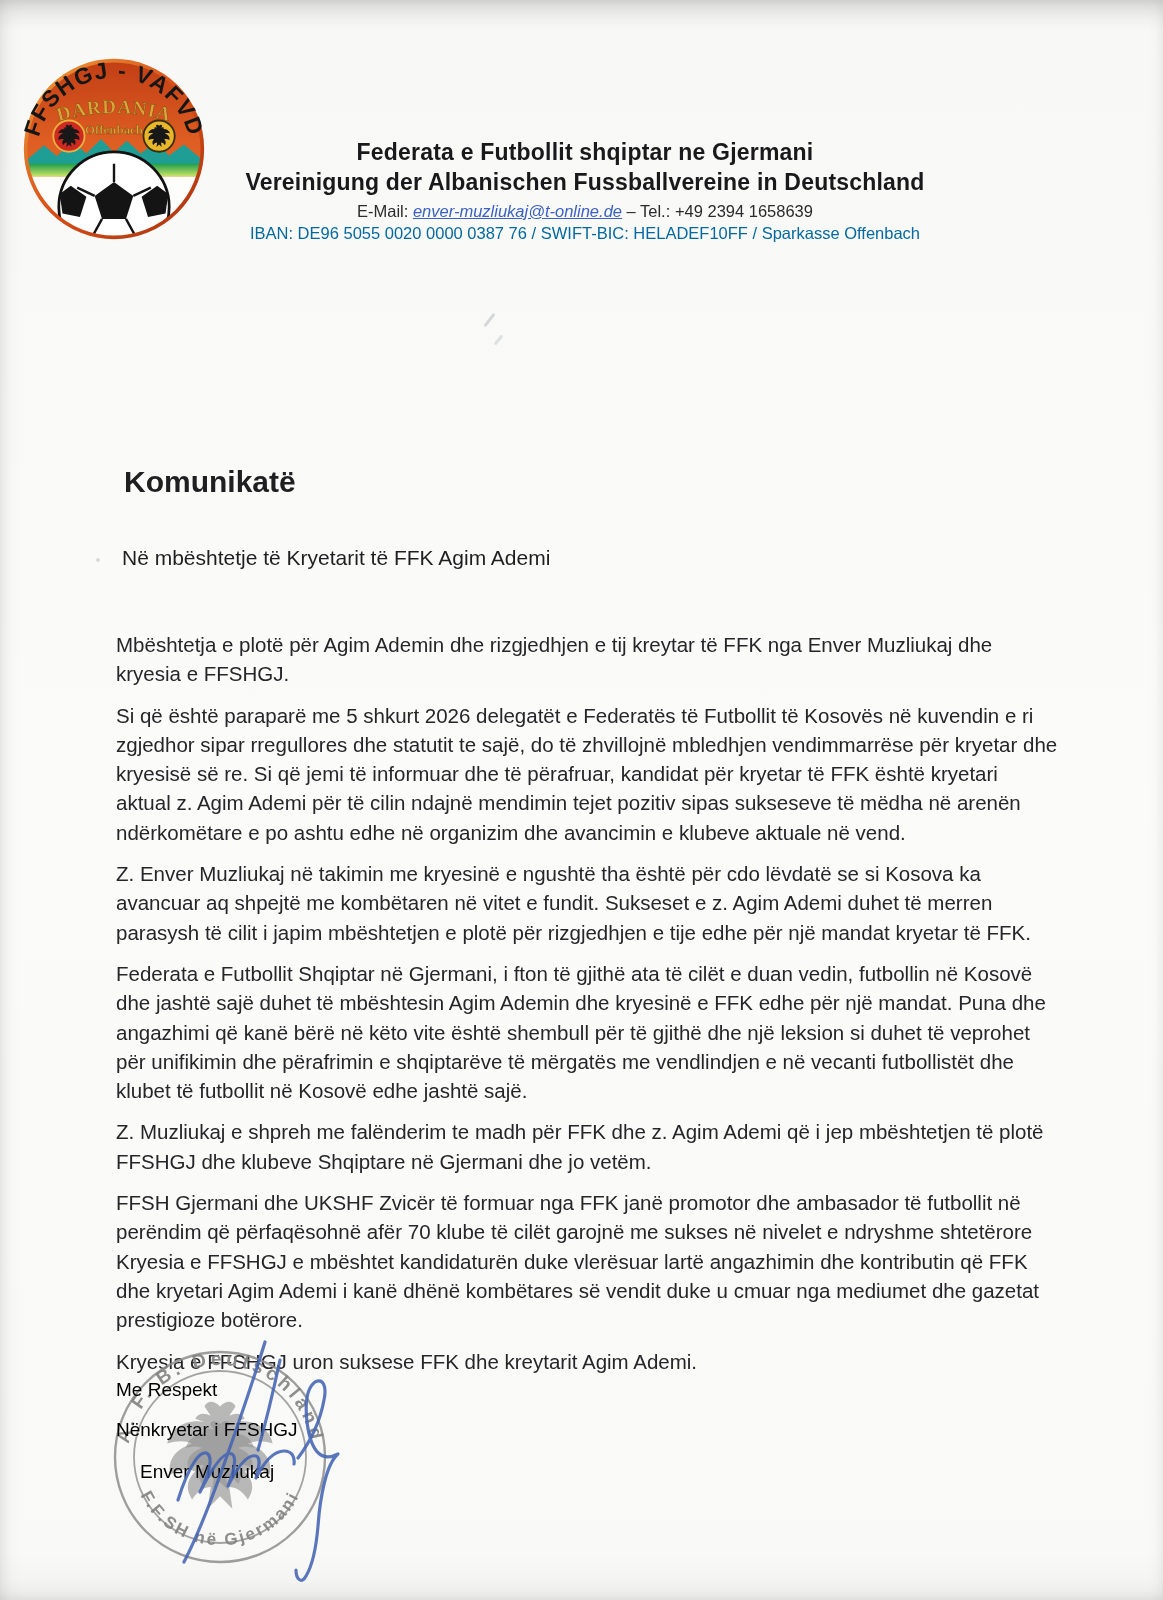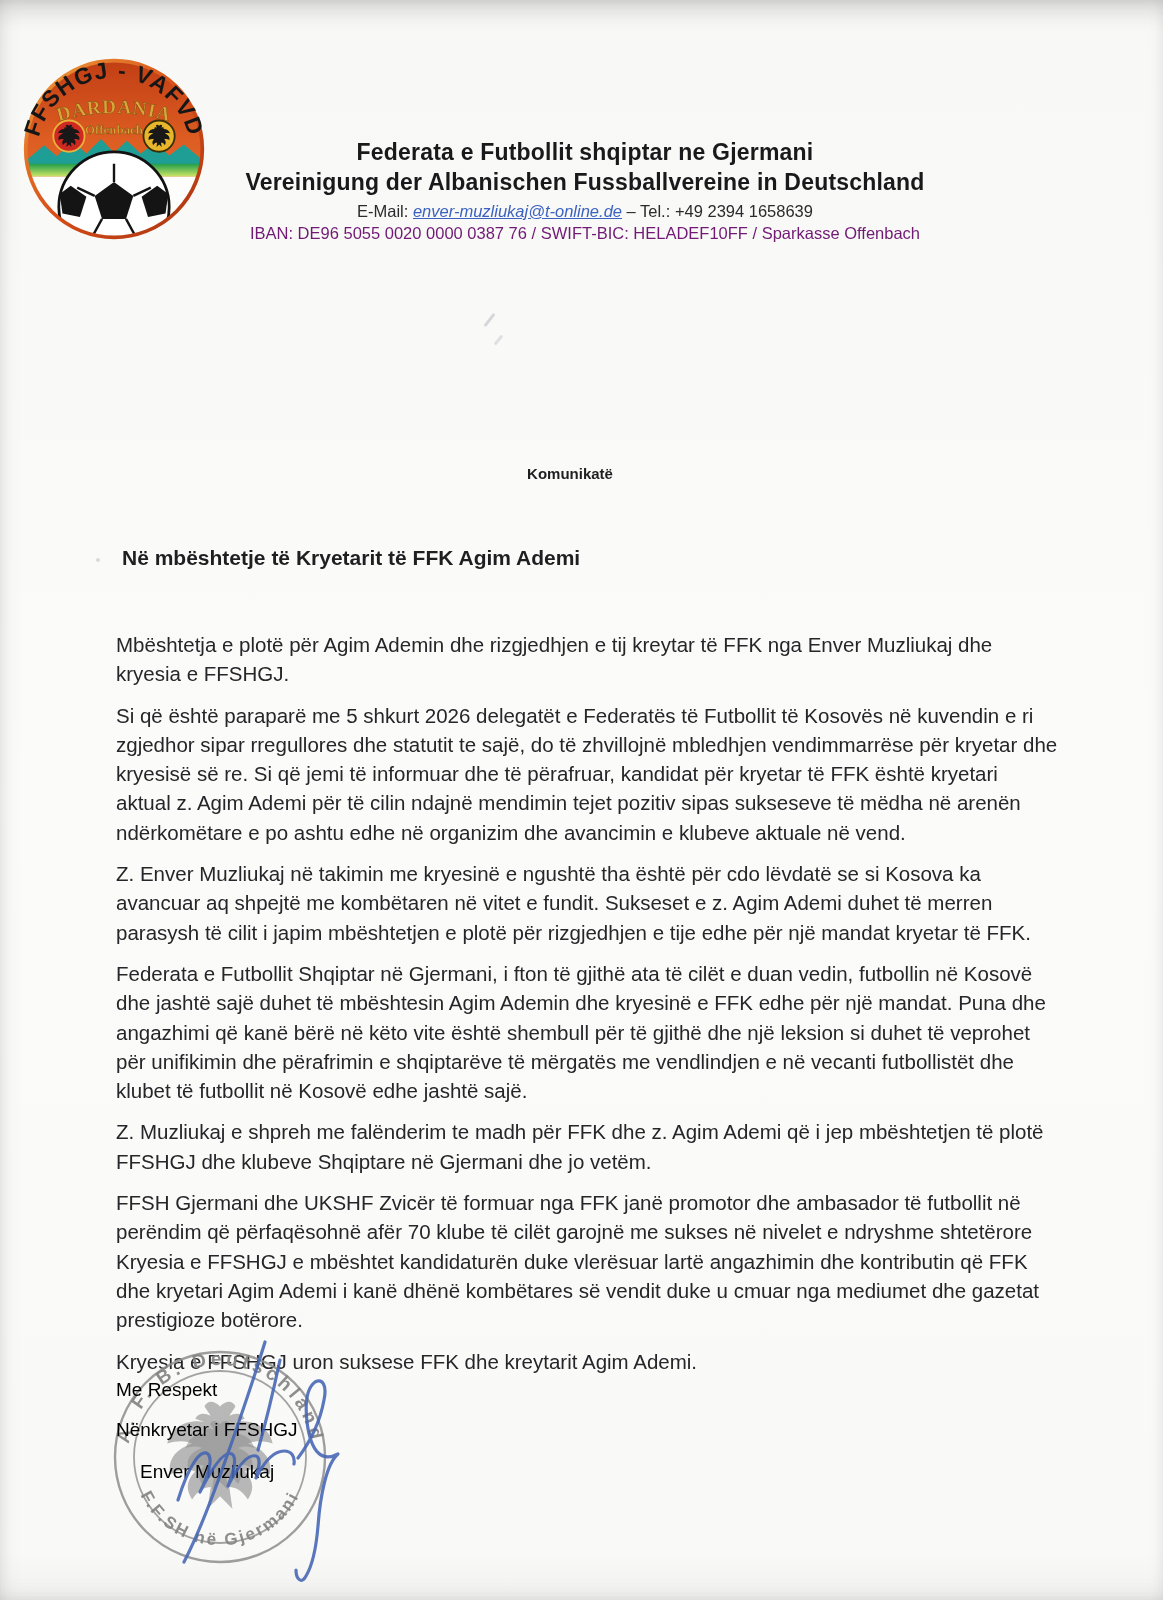--- a/index.html
+++ b/index.html
@@ -15,26 +15,26 @@
                inset 14px 0 22px -16px rgba(150,150,148,.30),
                inset -10px 0 18px -14px rgba(160,160,158,.22),
                inset 0 -14px 20px -14px rgba(150,150,148,.28);
   }
   .abs{position:absolute;}
   
   .hdr{left:225px;top:130px;width:720px;text-align:center;color:#1c1c1e;margin-top:7px;}
   .org1,.org2{font-weight:bold;font-size:23px;line-height:30px;letter-spacing:.2px;color:#19191b;}
   .contact{font-size:16.5px;line-height:22px;color:#2b2b2d;margin-top:3px;}
   .contact a{color:#3b62c0;text-decoration:underline;font-style:italic;}
-  .iban{font-size:16.5px;line-height:22px;color:#701a75;}
+  .iban{font-size:16.5px;line-height:22px;color:#0369a1;}
   
   .recipient{left:116px;top:352px;font-size:20.5px;line-height:29px;color:#26262a;}
   
-  .title{left:130px;top:465px;width:880px;text-align:center;font-weight:bold;font-size:15px;color:#1f1f22;}
-  .subject{left:122px;top:546px;font-weight:bold;font-size:21px;color:#1f1f22;}
+  .title{left:124px;top:465px;width:880px;text-align:left;font-weight:bold;font-size:30px;color:#1f1f22;}
+  .subject{left:122px;top:546px;font-weight:normal;font-size:21px;color:#1f1f22;}
   
   .body-text{left:116px;top:630px;width:942px;color:#26262a;font-size:20.5px;line-height:29.3px;}
   .body-text p{margin:0 0 12px 0;}
   
   .closing-line{left:116px;color:#000000;font-size:19px;z-index:3;}
   .close1{top:1379px;}
   .close2{top:1419px;}
   .close3{top:1461px;padding-left:24px;}
   .stamp-wrap{left:105px;top:1337px;width:230px;height:245px;z-index:1;}
   .sig-wrap{left:150px;top:1330px;width:210px;height:262px;z-index:4;pointer-events:none;}

